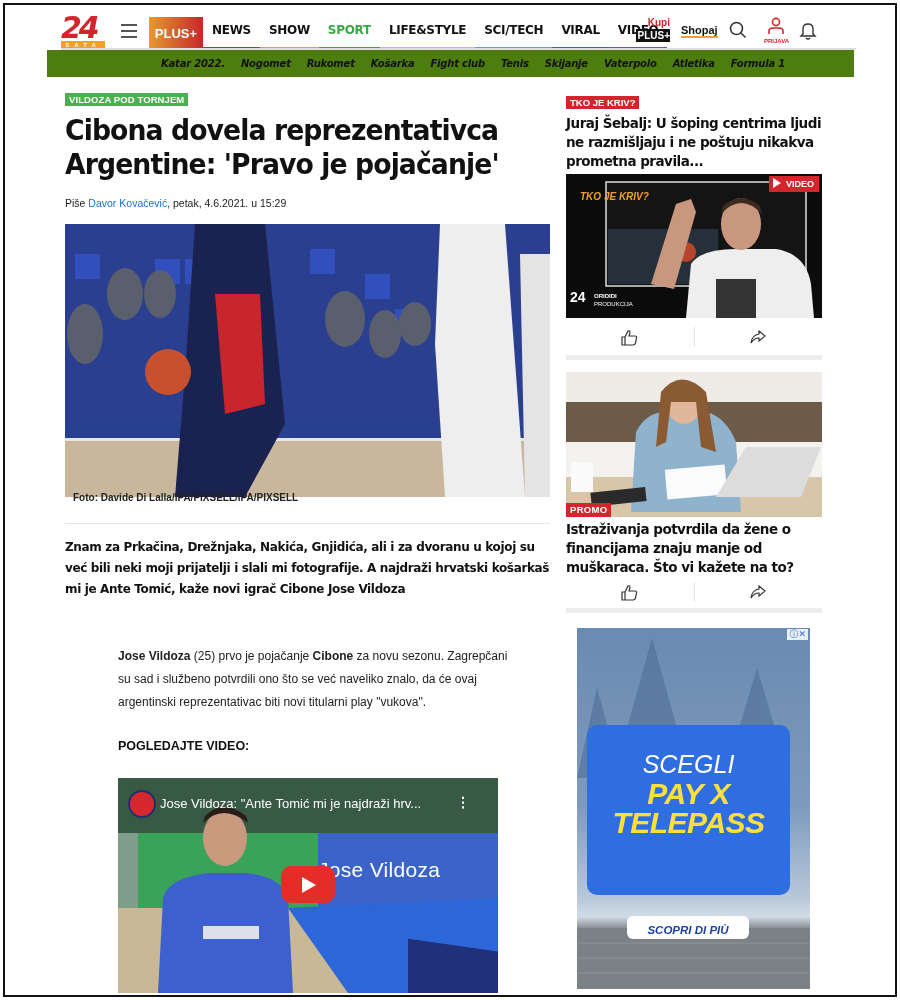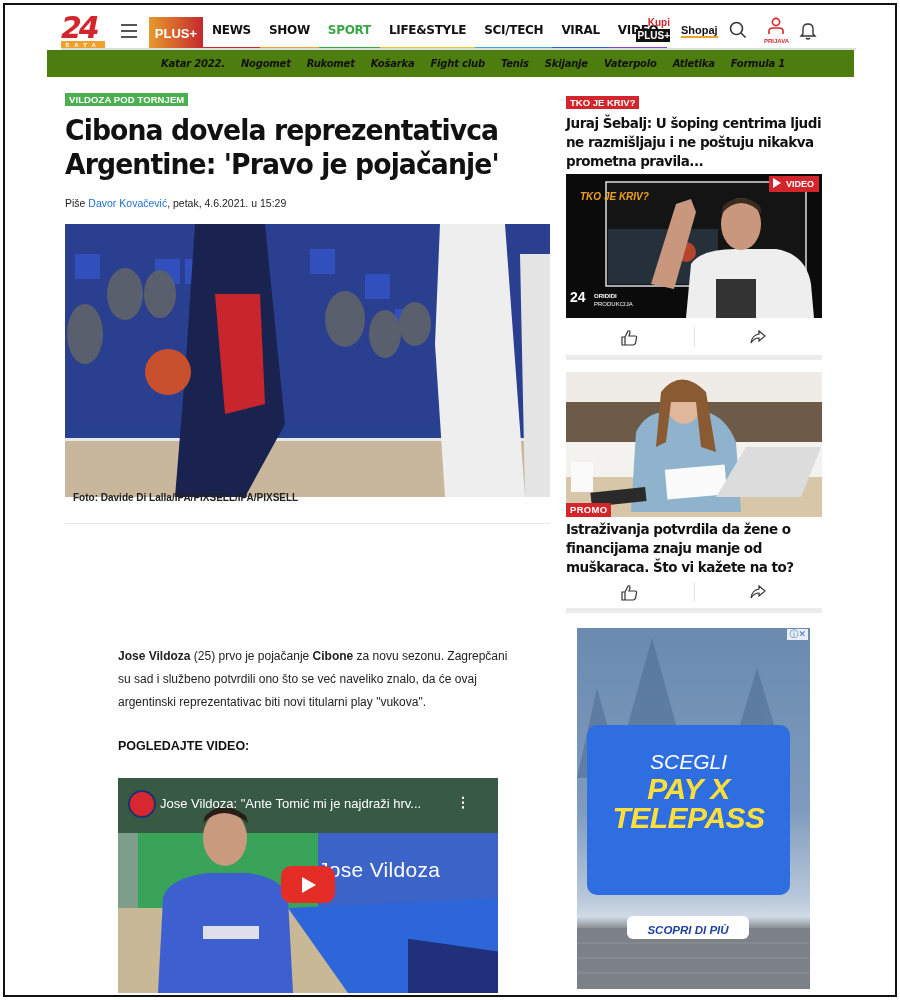--- a/index.html
+++ b/index.html
@@ -65,21 +65,21 @@
   .actions .sep { width: 1px; height: 20px; background: #e1e1e1; }
   .card-sep { position: absolute; left: 565px; width: 256px; height: 5px; background: #ececec; }
 
   .card2 { position: absolute; left: 565px; top: 371px; width: 256px; height: 145px; overflow: hidden; background: #cdbfae; }
   .promo { position: absolute; left: 0; bottom: 0; background: #d3262c; color: #fff; font-weight: bold; font-size: 9.5px; padding: 1px 4px; line-height: 12px; letter-spacing: 0.3px; }
   .stitle2 { position: absolute; left: 565px; top: 519px; width: 256px; font-family: "DejaVu Sans", sans-serif; font-weight: bold; font-size: 13.5px; line-height: 19px; letter-spacing: -0.5px; color: #111; }
 
   .ad { position: absolute; left: 576px; top: 627px; width: 233px; height: 361px; overflow: hidden; background: linear-gradient(180deg, #6a8ab0 0%, #7e9bbd 50%, #b9c8da 75%, #d0dbe6 80%, #8e9298 83%, #7b7f85 100%); }
   .ad .adx { position: absolute; right: 2px; top: 1px; font-size: 9px; color: #3a6fc8; background: rgba(255,255,255,0.85); padding: 0 2px; line-height: 11px; }
   .ad .bubble { position: absolute; left: 10px; top: 97px; width: 203px; height: 170px; background: #2e6ee0; border-radius: 10px; text-align: center; }
-  .ad .b1 { color: #fff; font-size: 21px; font-style: italic; margin-top: 25px; }
+  .ad .b1 { color: #fff; font-size: 25px; font-style: italic; margin-top: 25px; }
   .ad .b2 { color: #ffe03a; font-weight: bold; font-style: italic; font-size: 30px; line-height: 29px; letter-spacing: -0.5px; }
   .ad .b3 { color: #fff; font-size: 21px; font-style: italic; margin-top: 5px; }
   .ad .b3 b { font-weight: bold; }
   .ad .cta { position: absolute; left: 50px; top: 288px; width: 122px; height: 23px; background: #fff; border-radius: 6px; color: #1d3f9e; font-weight: bold; font-style: italic; font-size: 11.5px; line-height: 28px; text-align: center; }
 </style>
 </head>
 <body>
 
 <div class="frame">
 
@@ -178,20 +178,21 @@
       <rect y="214" width="485" height="3" fill="#e6e6e6"></rect>
       <path d="M130 0 L200 0 L220 200 L180 273 L110 273 L120 150 Z" fill="#1a2350"></path>
       <path d="M150 70 L195 70 L200 180 L160 190 Z" fill="#c8262c"></path>
       <circle cx="103" cy="148" r="23" fill="#c8502e"></circle>
       <path d="M375 0 L440 0 L460 273 L380 273 L370 120 Z" fill="#eeeeee"></path>
       <path d="M455 30 L485 30 L485 273 L460 273 Z" fill="#e4e4e4"></path>
     </svg>
   </div>
   <div class="caption" style="left:60px; top:487px;padding-left:8px;">Foto: Davide Di Lalla/IPA/PIXSELL/IPA/PIXSELL</div>
   <div class="cap-line" style="left:60px; top:518px;"></div>
+  <p class="lead" style="left:60px; top:532px;">Znam za Prkačina, Drežnjaka, Nakića, Gnjidića, ali i za dvoranu u kojoj su već bili neki moji prijatelji i slali mi fotografije. A najdraži hrvatski košarkaš mi je Ante Tomić, kaže novi igrač Cibone Jose Vildoza</p>
 
   <p class="body" style="left:113px; top:640px;">
     <b>Jose Vildoza</b><span> (25) prvo je pojačanje </span><b>Cibone</b><span> za novu sezonu. Zagrepčani su sad i službeno potvrdili ono što se već naveliko znalo, da će ovaj argentinski reprezentativac biti novi titularni play "vukova".</span>
   </p>
   <div class="subhead" style="left:113px; top:734px;">POGLEDAJTE VIDEO:</div>
 
   <div class="video" style="left:113px; top:773px;">
     <svg width="380" height="215" viewBox="0 0 380 215" style="position:absolute;left:0;top:0;">
       <rect width="380" height="215" fill="#7e9e8b"></rect>
       <rect x="0" y="0" width="380" height="55" fill="#385a45"></rect>

